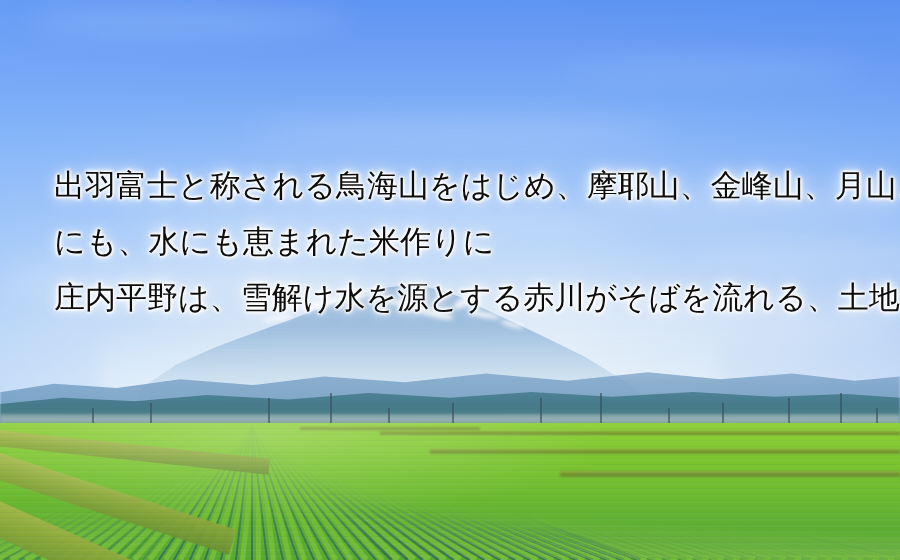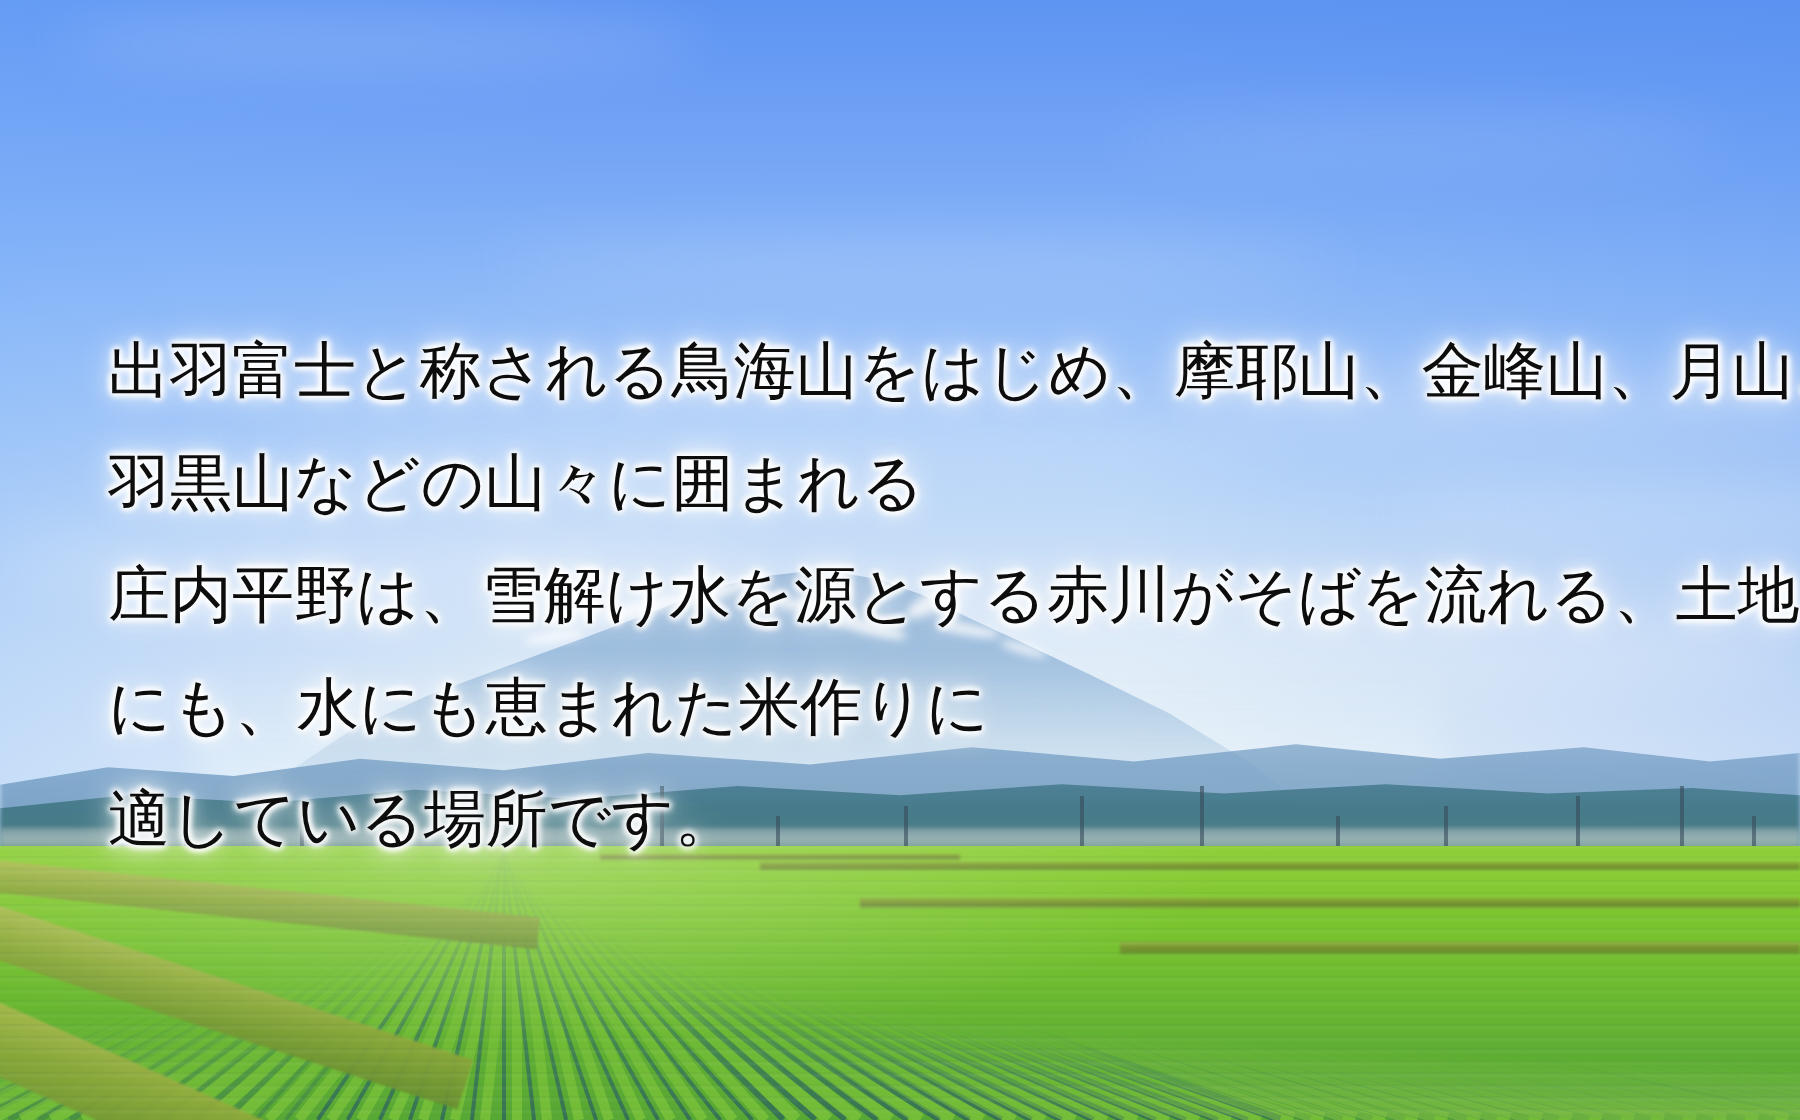--- a/index.html
+++ b/index.html
@@ -480,19 +480,17 @@
     <div class="bank" style="left:-30px; top:20px; width:300px; height:16px; transform:rotate(6deg);"></div>
     <div class="bank" style="left:-60px; top:60px; width:300px; height:26px; transform:rotate(18deg);"></div>
     <div class="bank" style="left:-80px; top:100px; width:250px; height:34px; transform:rotate(24deg);"></div>
     <div class="field-texture"></div>
     <div class="field-shade"></div>
   </div>
 
 
   <div class="body-text">
     <div class="body-line">出羽富士と称される鳥海山をはじめ、摩耶山、金峰山、月山、</div>
-    <div class="body-line">羽黒山などの山々に囲まれる</div>
+    <div class="body-line">にも、水にも恵まれた米作りに</div>
     <div class="body-line">庄内平野は、雪解け水を源とする赤川がそばを流れる、土地</div>
-    <div class="body-line">にも、水にも恵まれた米作りに</div>
-    <div class="body-line">適している場所です。</div>
   </div>
 
 </div>
 
 </body></html>

